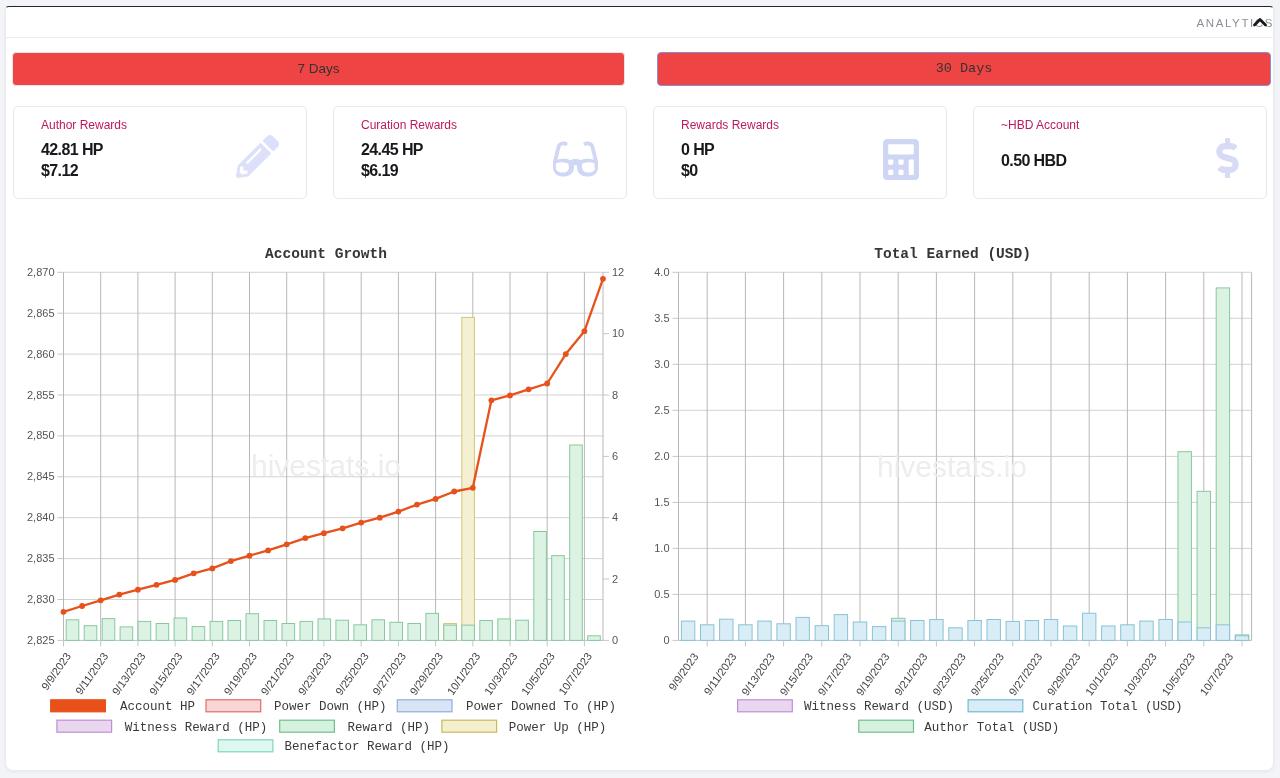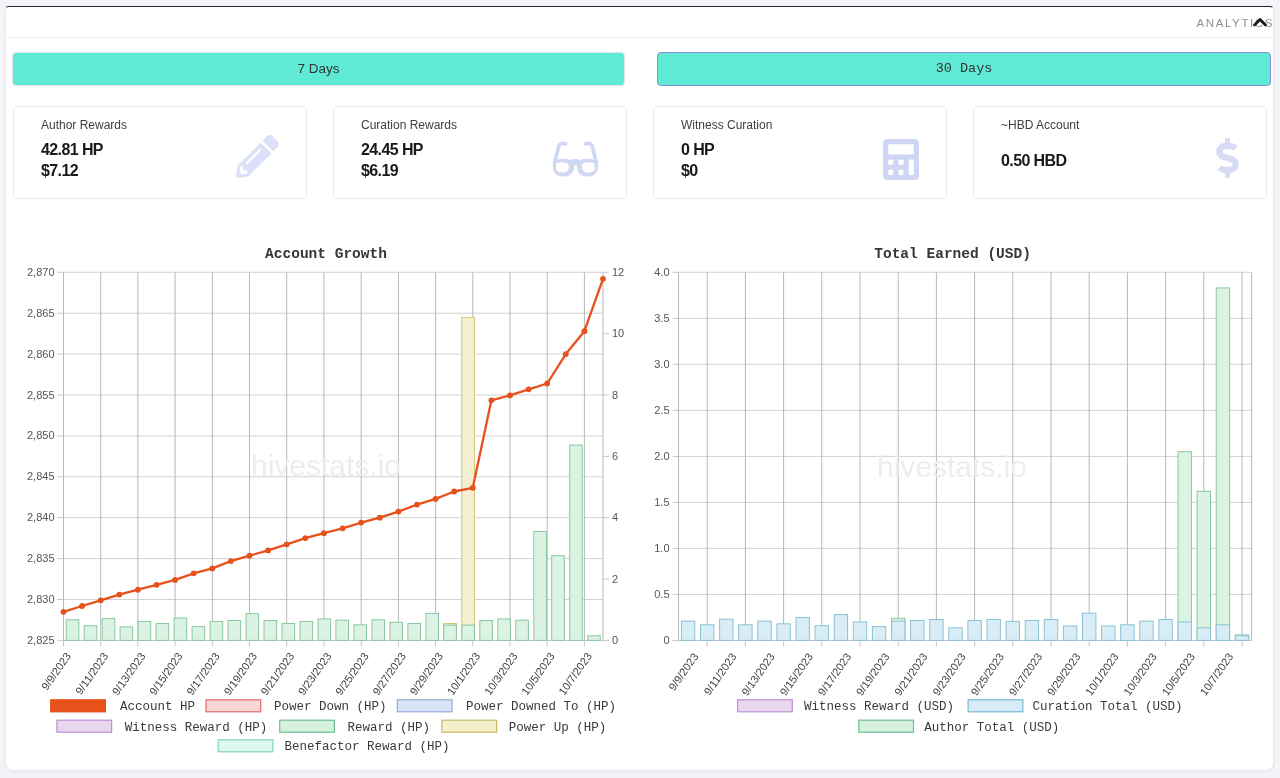--- a/index.html
+++ b/index.html
@@ -4,25 +4,25 @@
 * { margin:0; padding:0; box-sizing:border-box; }
 html,body { width:1280px; height:778px; overflow:hidden; background:#f2f4f7;
   font-family:"Liberation Sans", sans-serif; }
 .panel { position:absolute; left:5px; top:6px; width:1269px; height:765px;
   background:#fff; border:1px solid #e9ebee; border-top:1.6px solid #24282d;
   border-radius:4px 4px 8px 8px; box-shadow:0 1px 3px rgba(20,30,60,.06); }
 .hdr { position:absolute; left:6px; top:8px; width:1268px; height:30px;
   border-bottom:1px solid #ececf0; }
 .hdr-t { position:absolute; top:9px; width:100%; text-align:right; font-size:11.5px;
   font-weight:normal; letter-spacing:1.6px; color:#8e8e98; }
-.btn { position:absolute; top:52px; height:34px; background:#5eead4; border-radius:4px;
+.btn { position:absolute; top:52px; height:34px; background:#ef4444; border-radius:4px;
   text-align:center; line-height:32px; font-size:13.5px; color:#333; }
 .card { position:absolute; top:106px; width:294px; height:93px; background:#fff;
   border:1px solid #e7e9ec; border-radius:5px; }
-.clabel { position:absolute; left:27px; top:10.5px; font-size:12px; color:#404040; }
+.clabel { position:absolute; left:27px; top:10.5px; font-size:12px; color:#be185d; }
 .cval { position:absolute; left:27px; font-size:16px; letter-spacing:-0.6px; font-weight:bold; color:#17191c; }
 
 </style></head><body>
 <div class="panel"></div>
 <div class="hdr">
     <div class="hdr-t">ANALYTICS</div>
   </div>
 <svg style="position:absolute;left:1252px;top:16px" width="16" height="12" viewBox="0 0 16 12">
     <polyline points="2.5,9 8,3.5 13.5,9" fill="none" stroke="#17191c" stroke-width="2.8" stroke-linecap="round" stroke-linejoin="round"></polyline>
   </svg>
@@ -32,21 +32,21 @@
 <div class="clabel">Author Rewards</div>
 <div class="cval" style="top:34px">42.81 HP</div>
 <div class="cval" style="top:55px">$7.12</div>
 </div>
 <div class="card" style="left:333px">
 <div class="clabel">Curation Rewards</div>
 <div class="cval" style="top:34px">24.45 HP</div>
 <div class="cval" style="top:55px">$6.19</div>
 </div>
 <div class="card" style="left:653px">
-<div class="clabel">Witness Curation</div>
+<div class="clabel">Rewards Rewards</div>
 <div class="cval" style="top:34px">0 HP</div>
 <div class="cval" style="top:55px">$0</div>
 </div>
 <div class="card" style="left:973px">
 <div class="clabel">~HBD Account</div>
 <div class="cval" style="top:44.5px">0.50 HBD</div>
 </div>
 <svg style="position:absolute;left:236px;top:135px" width="43" height="43" viewBox="0 0 512 512">
     <path d="M497.9 142.1l-46.1 46.1c-4.7 4.7-12.3 4.7-17 0l-111-111c-4.7-4.7-4.7-12.3 0-17l46.1-46.1c18.7-18.7 49.1-18.7 67.9 0l60.1 60.1c18.8 18.7 18.8 49.1 0 67.9zM284.2 99.8L21.6 362.4.4 483.9c-2.9 16.4 11.4 30.6 27.8 27.8l121.5-21.3 262.6-262.6c4.7-4.7 4.7-12.3 0-17l-111-111c-4.8-4.7-12.4-4.7-17.1 0zM124.1 339.9c-5.5-5.5-5.5-14.3 0-19.8l154-154c5.5-5.5 14.3-5.5 19.8 0s5.5 14.3 0 19.8l-154 154c-5.5 5.5-14.3 5.5-19.8 0zM88 424h48v36.3l-64.5 11.3-31.1-31.1L51.7 376H88v48z" fill="#dce0f8"></path>
   </svg>

